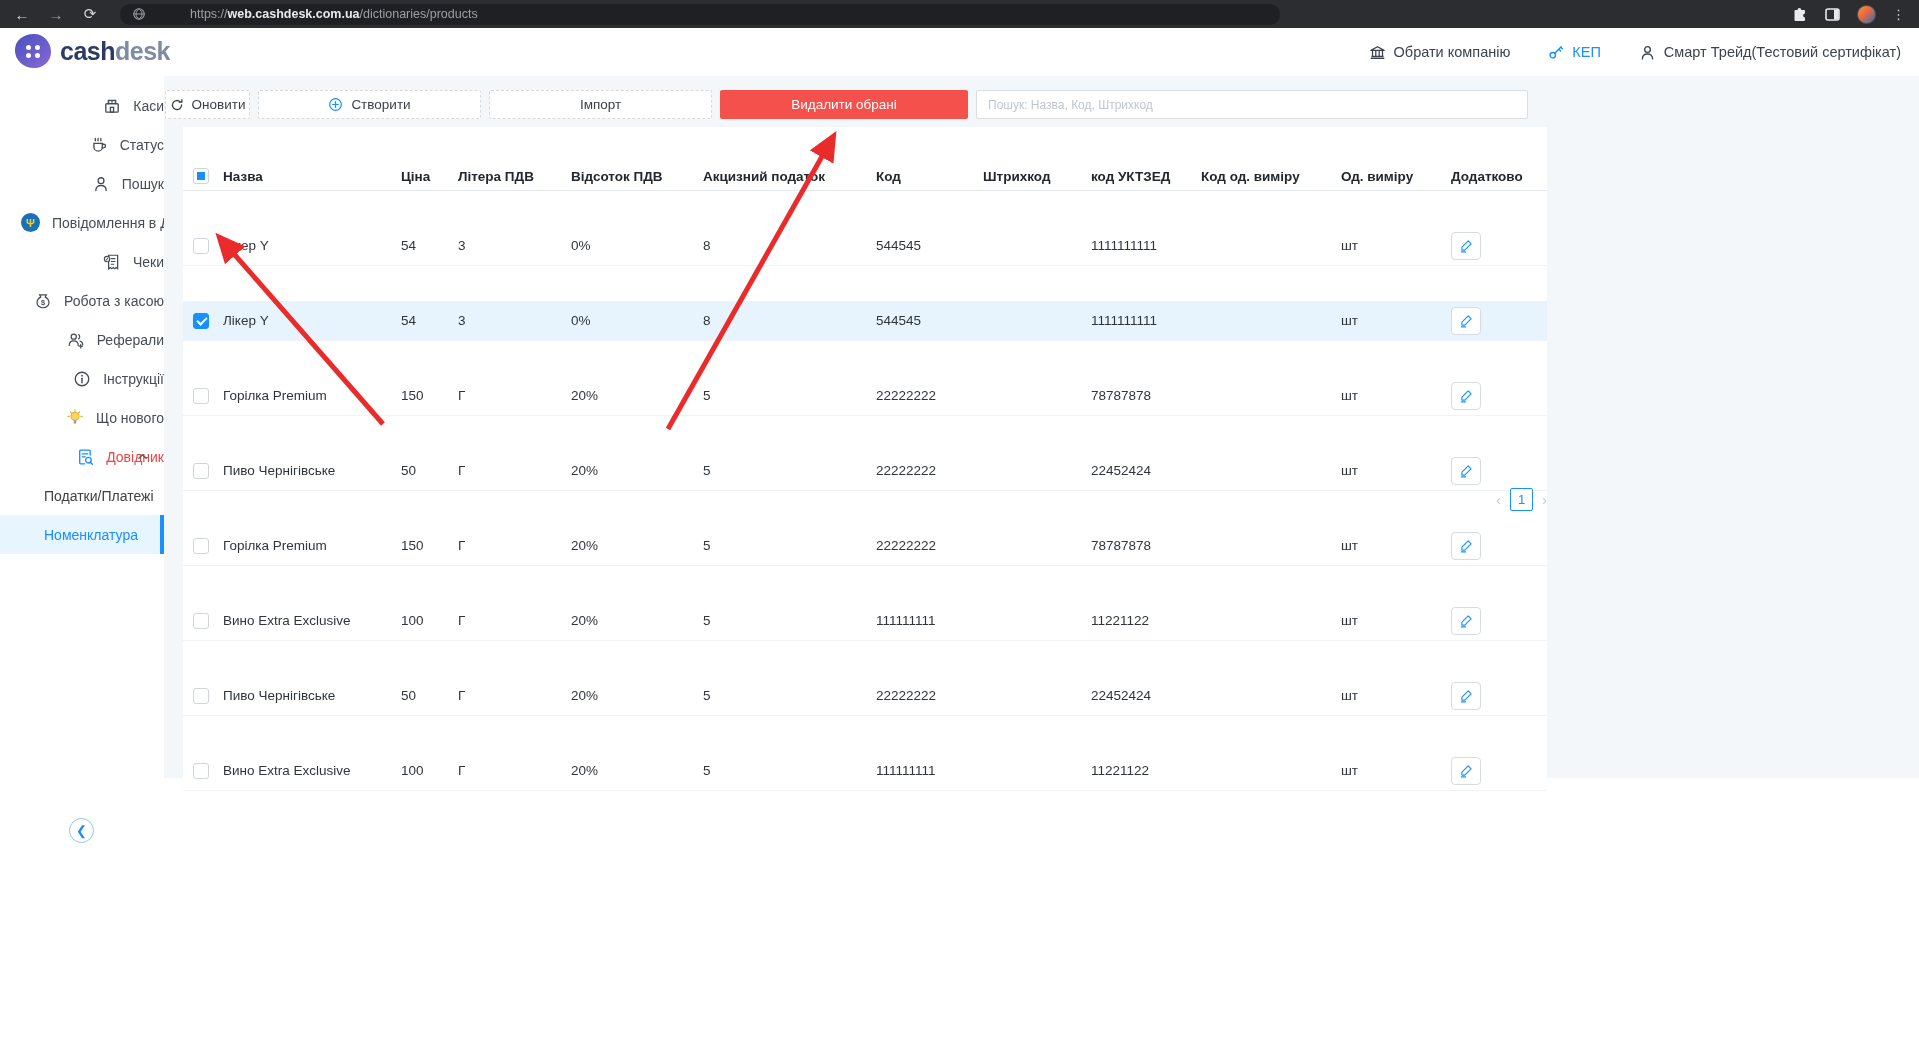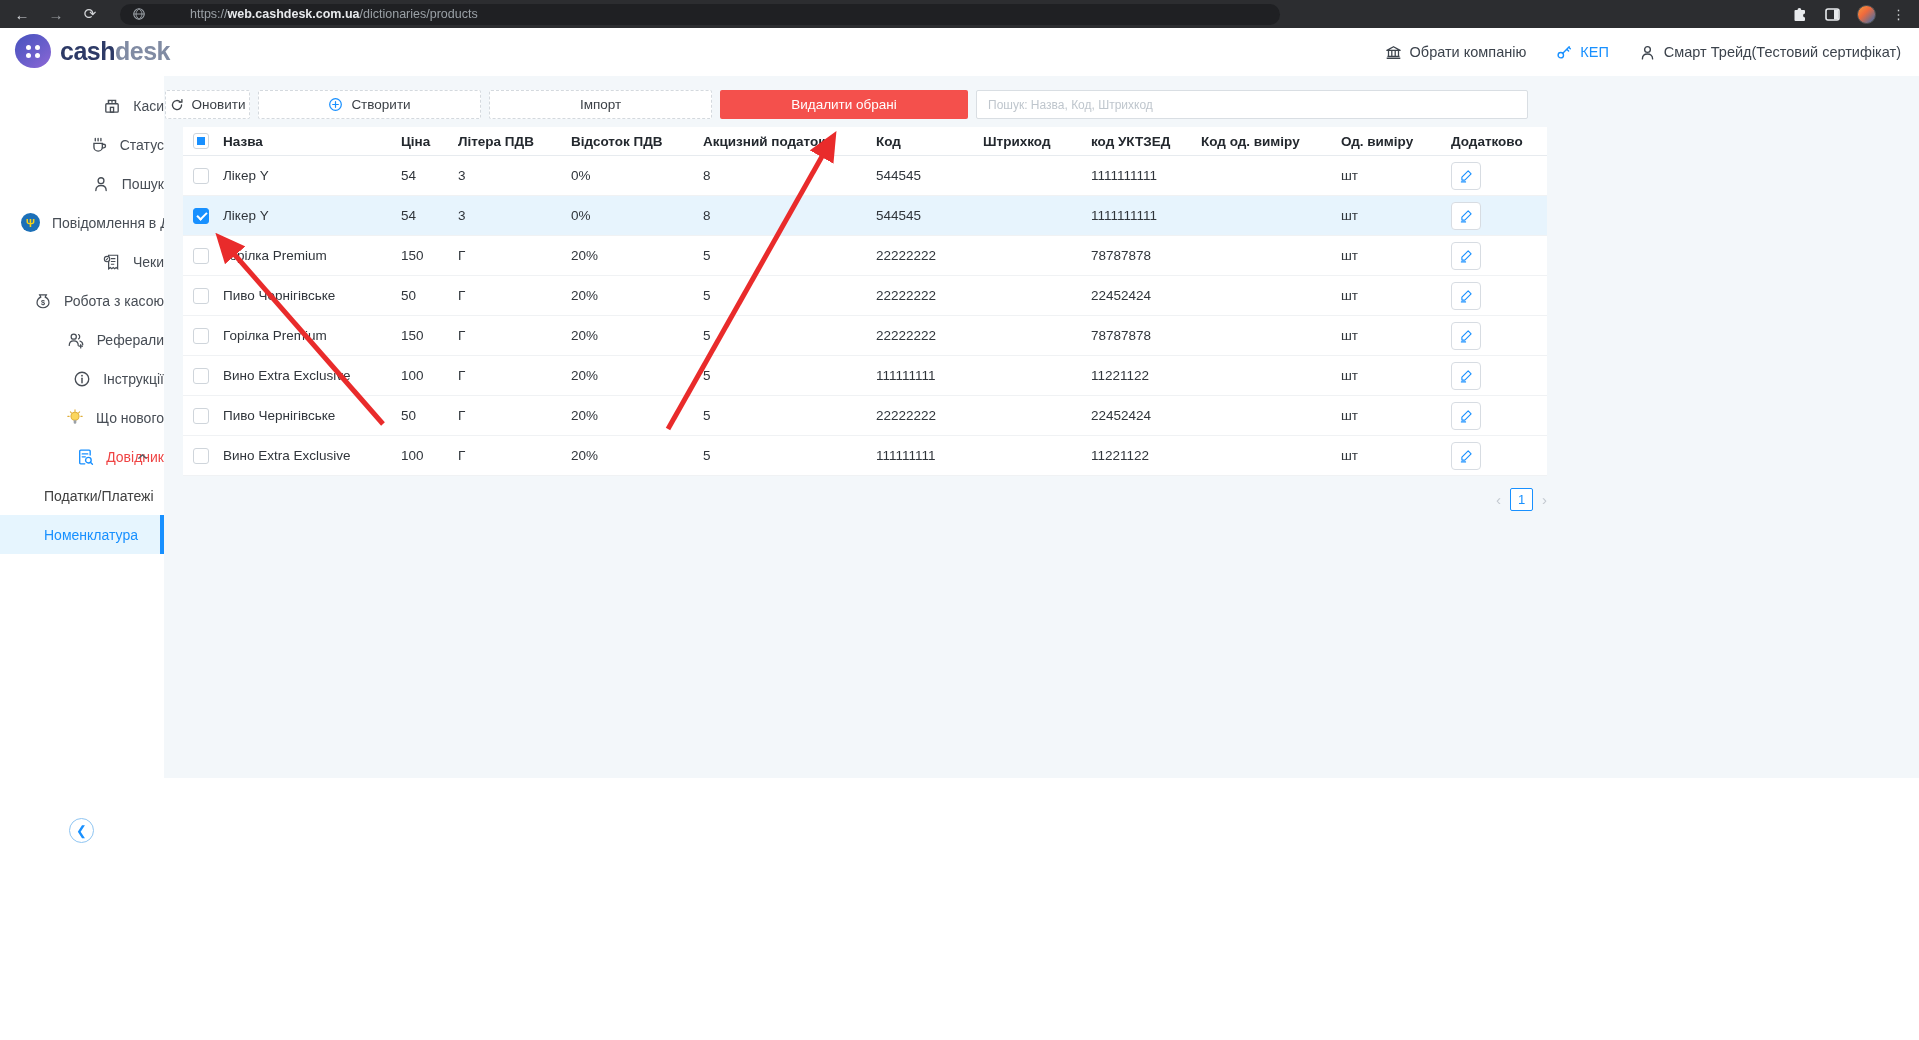--- a/index.html
+++ b/index.html
@@ -23,21 +23,21 @@
   
   .app-header { position:absolute; top:28px; left:0; width:100%; height:48px; background:#fff; z-index:5; }
   .logo { position:absolute; left:15px; top:6px; display:flex; align-items:center; gap:9px; }
   .blob { width:36px; height:34px; background:linear-gradient(140deg,#4d54c0 10%,#6a5ecb 55%,#8e68d6 100%);
           border-radius:52% 48% 46% 54% / 46% 54% 48% 52%; position:relative; }
   .blob i { position:absolute; width:5px; height:5px; border-radius:50%; background:#fff; }
   .blob i:nth-child(1){left:11px;top:11px;} .blob i:nth-child(2){left:20px;top:11px;}
   .blob i:nth-child(3){left:11px;top:19px;} .blob i:nth-child(4){left:20px;top:19px;}
   .logo-text { font-size:25px; font-weight:700; color:#2d3a66; letter-spacing:-0.5px; }
   .logo-text span { color:#808ba3; }
-  .hdr-right { position:absolute; right:18px; top:0; height:48px; display:flex; align-items:center; gap:30px; }
+  .hdr-right { position:absolute; right:18px; top:0; height:48px; display:flex; align-items:center; gap:38px; }
   .hdr-item { display:flex; align-items:center; gap:8px; font-size:14.5px; color:#3c434c; cursor:pointer; }
   .hdr-item.blue { color:#1890ff; }
 
   
   .sidebar { position:absolute; top:76px; left:0; width:164px; bottom:0; background:#fff; z-index:4; padding-top:10px; }
   .side-item { height:39px; display:flex; align-items:center; padding-left:21px; gap:12px;
                font-size:14px; color:#474d55; cursor:pointer; position:relative;justify-content:flex-end; }
   .side-item .lbl { white-space:nowrap; overflow:hidden; max-width:112px; }
   .side-item.accent { color:#ef4444; }
   .side-item .chev { position:absolute; right:16px; color:#5a6066; font-size:10px; }
@@ -60,21 +60,21 @@
   .btn-dashed { border:1px dashed #d4d9de; background:#fff; color:#3c4147; }
   .w-refresh { width:85px; } .w-create { width:223px; } .w-import { width:223px; } .w-delete { width:248px; }
   .btn-danger { background:#f4504c; border:none; color:#fff; }
   .search-input { flex:1; height:29px; border:1px solid #d9dee3; border-radius:2px; background:#fff;
                   padding:0 11px; font-size:12px; color:#30353b; font-family:inherit; outline:none; }
   .search-input::placeholder { color:#bfc6cd; }
 
   
   .table { position:absolute; top:51px; left:19px; width:1364px; background:#fff; }
   .grid { display:grid; grid-template-columns:40px 178px 57px 113px 132px 173px 107px 108px 110px 140px 110px 96px;
-          align-items:center; }
+          align-items:center;margin-top:35px; }
   .thead { height:29px; border-bottom:1px solid #e7ebef; background:#fff; }
   .thead .hc { font-size:13.5px; font-weight:700; color:#23282e; }
   .trow { height:40px; border-bottom:1px solid #f0f2f4; background:#fff; }
   .trow.selected { background:#e7f4fd; }
   .cell { font-size:13.5px; color:#30353b; overflow:hidden; white-space:nowrap; }
   .c-check { padding-left:10px; }
   .cb { width:16px; height:16px; border:1px solid #cfd5db; border-radius:3px; background:#fff;
         display:inline-block; position:relative; cursor:pointer; vertical-align:middle; }
   .cb.indeterminate::after { content:""; position:absolute; left:3px; top:3px; width:8px; height:8px; background:#1890ff; }
   .cb.checked { background:#1890ff; border-color:#1890ff; }

